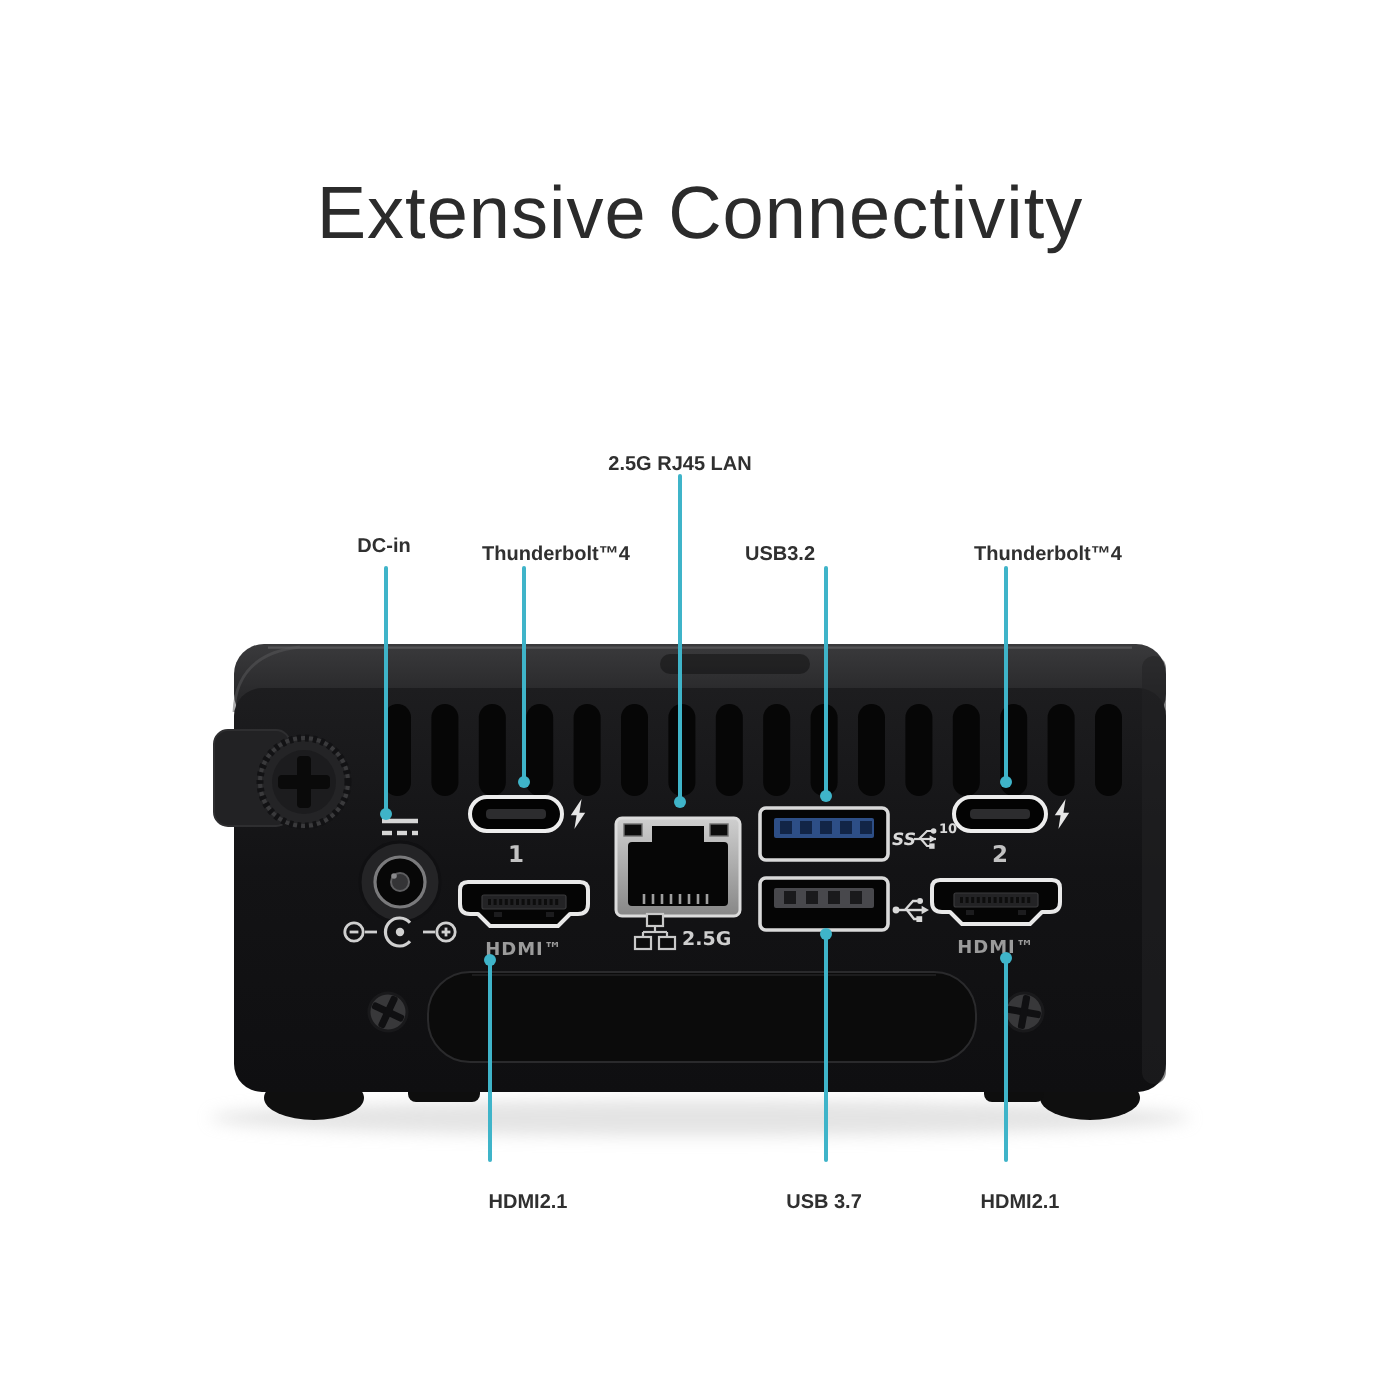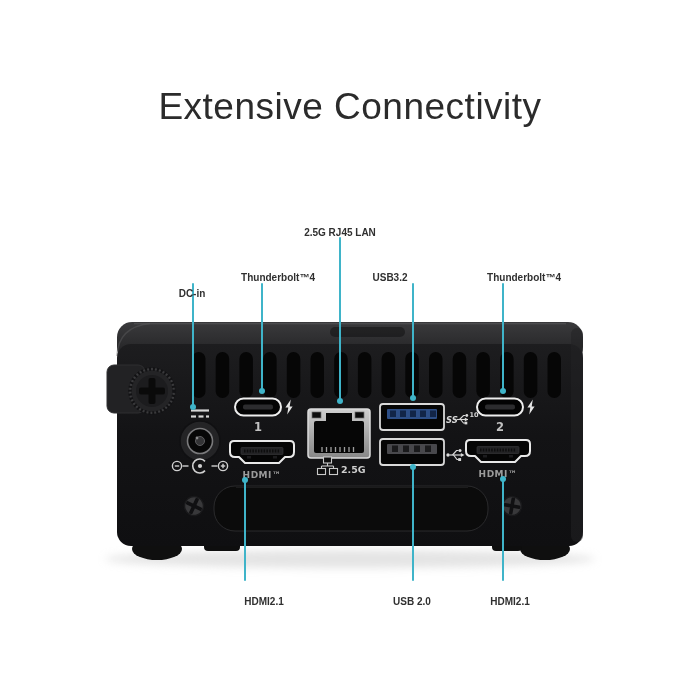--- a/index.html
+++ b/index.html
@@ -242,22 +242,22 @@
         <circle cx="245" cy="480" r="3"></circle>
       <circle cx="413" cy="467" r="3"></circle>
         <circle cx="503" cy="479" r="3"></circle>
     </g>
   </svg>
 
   <div class="labels">
     <div class="title">Extensive Connectivity</div>
 
     <div class="lbl" style="left:340px;top:215px">2.5G RJ45 LAN</div>
-    <div class="lbl" style="left:192px;top:276px">DC-in</div>
+    <div class="lbl" style="left:192px;top:256px">DC-in</div>
     <div class="lbl" style="left:278px;top:260px">Thunderbolt™4</div>
     <div class="lbl" style="left:390px;top:260px">USB3.2</div>
     <div class="lbl" style="left:524px;top:260px">Thunderbolt™4</div>
 
     <div class="lbl" style="left:264px;top:584px">HDMI2.1</div>
-    <div class="lbl" style="left:412px;top:584px">USB 2.0</div>
+    <div class="lbl" style="left:412px;top:584px">USB 3.7</div>
     <div class="lbl" style="left:510px;top:584px">HDMI2.1</div>
   </div>
 </div>
 
 </body></html>

